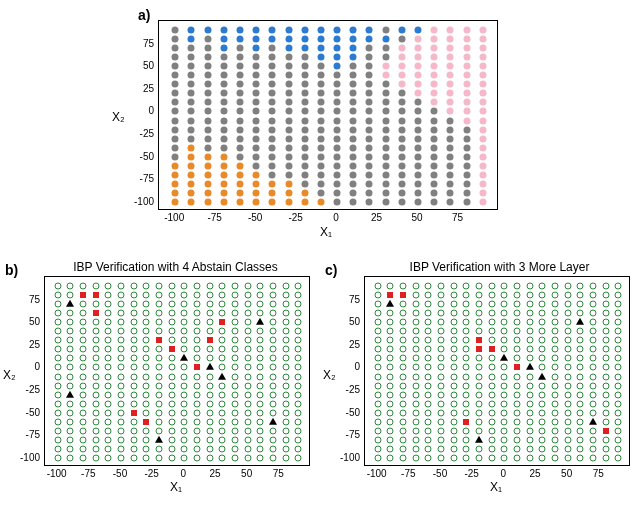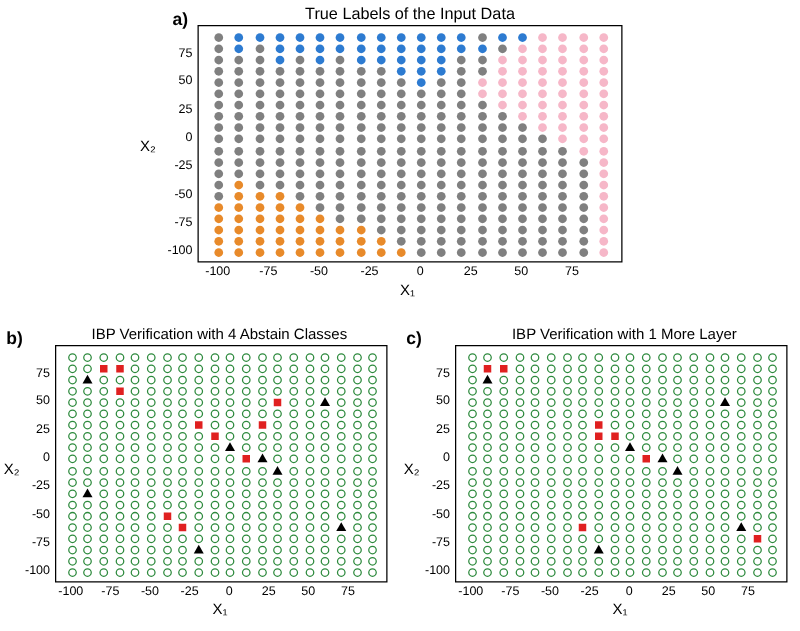--- a/index.html
+++ b/index.html
@@ -21,21 +21,20 @@
   .xtick { text-align: center; width: 30px; transform: translateX(-50%); }
   .axis-title-x { font-size: 12px; }
   .axis-title-y { font-size: 12px; }
 </style>
 </head>
 <body>
 <div class="page">
 
 <div class="panel" style="left:0;top:0;width:640px;height:255px;">
   <div class="panel-label" style="left:138px; top:7px;">a)</div>
-  <div class="panel-title" style="left:158px; top:3px; width:340px;">True Labels of the Input Data</div>
   <div class="axis-title-y" style="position:absolute; left:112px; top:110px;">X₂</div>
   <div class="plot-area" id="plotA" style="left:158px; top:20px; width:340px; height:190px;">
         <div class="dot c-gray" style="left: 16.1905px; top: 9.04762px;"></div>
         <div class="dot c-blue" style="left: 32.381px; top: 9.04762px;"></div>
         <div class="dot c-blue" style="left: 48.5714px; top: 9.04762px;"></div>
         <div class="dot c-blue" style="left: 64.7619px; top: 9.04762px;"></div>
         <div class="dot c-blue" style="left: 80.9524px; top: 9.04762px;"></div>
         <div class="dot c-blue" style="left: 97.1429px; top: 9.04762px;"></div>
         <div class="dot c-blue" style="left: 113.333px; top: 9.04762px;"></div>
         <div class="dot c-blue" style="left: 129.524px; top: 9.04762px;"></div>
@@ -879,21 +878,21 @@
         <div class="tick xtick" style="left: 183.333px; top: 210px; position: absolute;">0</div>
         <div class="tick xtick" style="left: 215px; top: 210px; position: absolute;">25</div>
         <div class="tick xtick" style="left: 246.667px; top: 210px; position: absolute;">50</div>
         <div class="tick xtick" style="left: 278.333px; top: 210px; position: absolute;">75</div>
       </div>
   <div class="axis-title-x" style="position:absolute; left:170px; top:222px;">X₁</div>
 </div>
 
 <div class="panel" style="left:320px;top:258px;width:320px;height:247px;">
   <div class="panel-label" style="left:5px; top:4px;">c)</div>
-  <div class="panel-title" style="left:42px; top:2px; width:275px; font-size:12px;">IBP Verification with 1 More Layer</div>
+  <div class="panel-title" style="left:42px; top:2px; width:275px; font-size:12px;">IBP Verification with 3 More Layer</div>
   <div class="axis-title-y" style="position:absolute; left:3px; top:110px;">X₂</div>
   <div class="plot-area" id="plotC" style="left:44px; top:18px; width:266px; height:190px;">
         <div class="ring" style="left: 12.6667px; top: 9.04762px;"></div>
         <div class="ring" style="left: 25.3333px; top: 9.04762px;"></div>
         <div class="ring" style="left: 38px; top: 9.04762px;"></div>
         <div class="ring" style="left: 50.6667px; top: 9.04762px;"></div>
         <div class="ring" style="left: 63.3333px; top: 9.04762px;"></div>
         <div class="ring" style="left: 76px; top: 9.04762px;"></div>
         <div class="ring" style="left: 88.6667px; top: 9.04762px;"></div>
         <div class="ring" style="left: 101.333px; top: 9.04762px;"></div>

